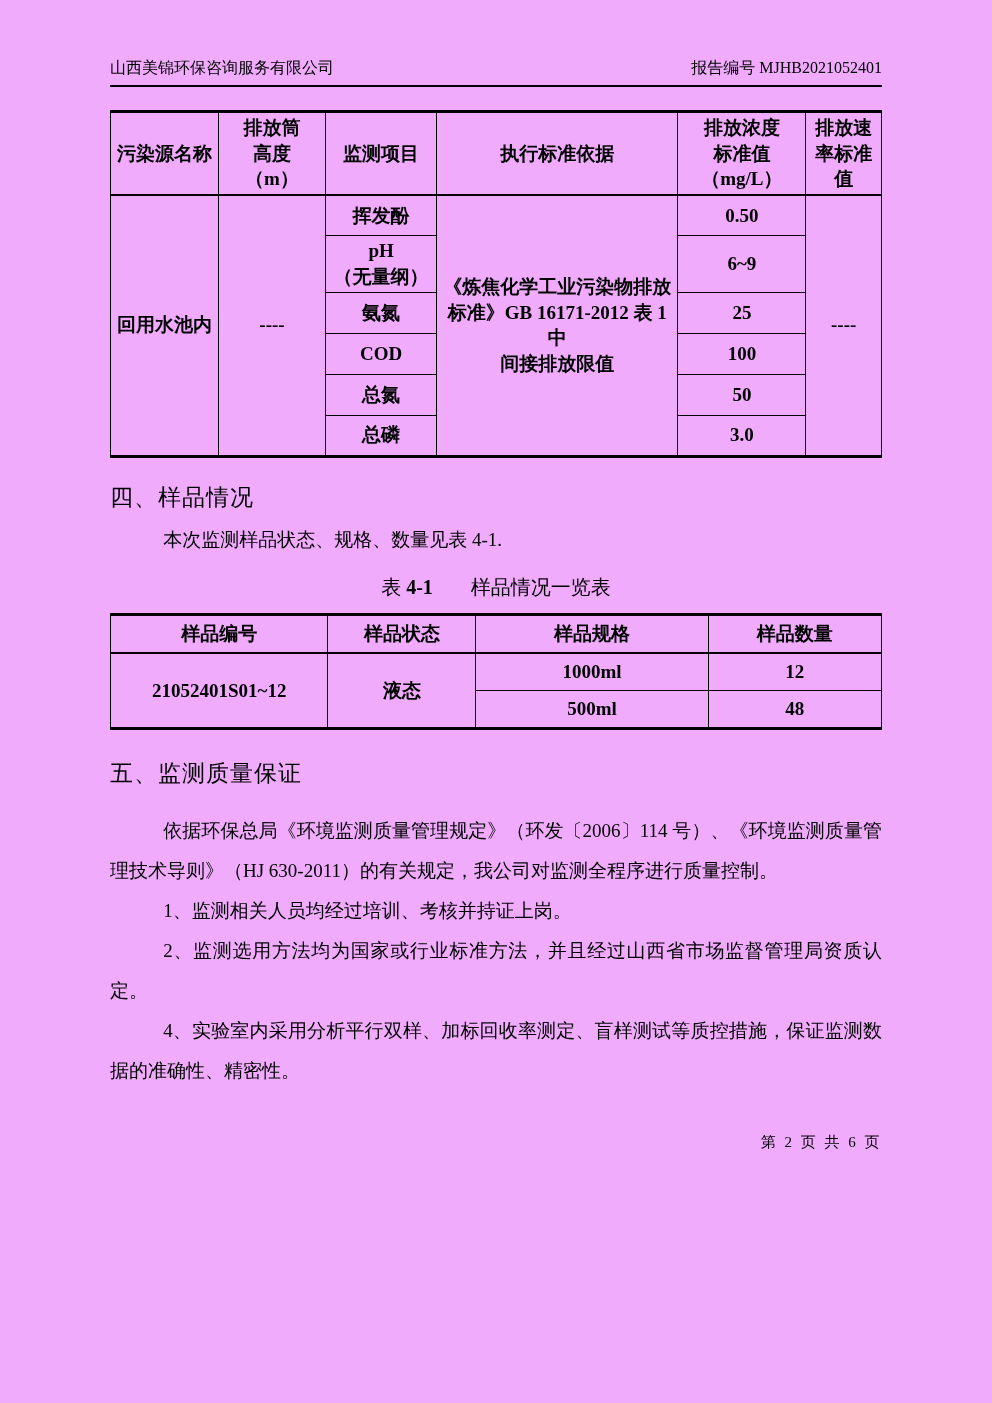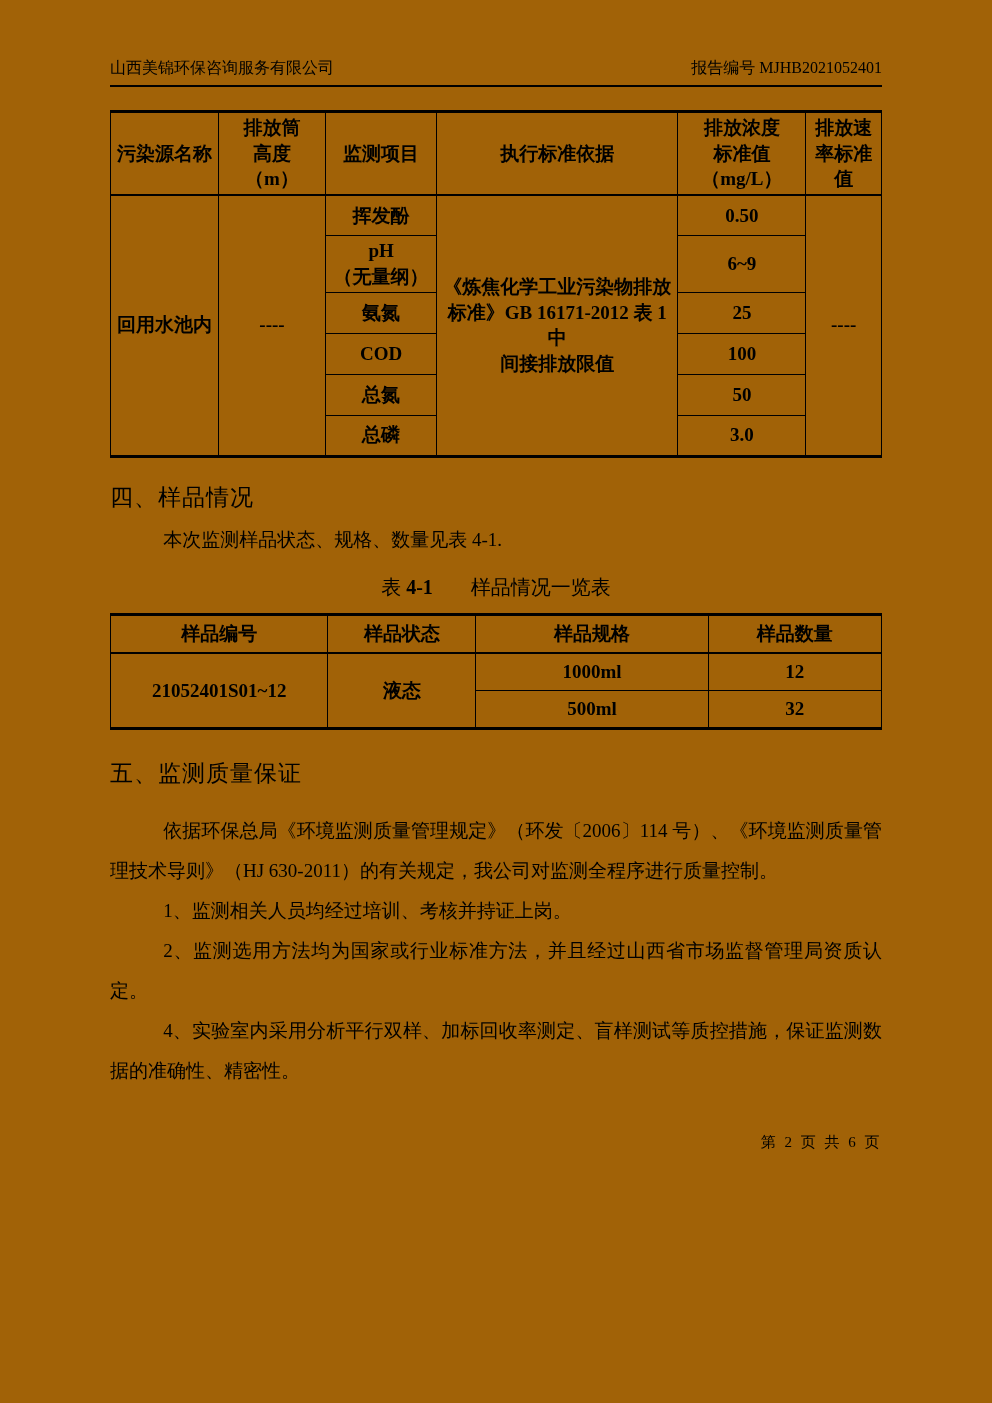--- a/index.html
+++ b/index.html
@@ -3,21 +3,21 @@
 <meta charset="utf-8">
 <style>
   html, body { margin: 0; padding: 0; background: #ffffff; }
   * { box-sizing: border-box; }
 
   .page {
     width: 992px;
     height: 1403px;
     margin: 0 auto;
     padding: 58px 110px 0 110px;
-    background: #a16207;
+    background: #f0abfc;
     color: #000000;
     font-family: "Liberation Serif", "DejaVu Serif", serif;
     overflow: hidden;
   }
 
   
   .doc-header {
     display: flex;
     justify-content: space-between;
     align-items: flex-end;
@@ -198,21 +198,21 @@
     </thead>
     <tbody>
       <tr>
         <td rowspan="2">21052401S01~12</td>
         <td rowspan="2">液态</td>
         <td>1000ml</td>
         <td>12</td>
       </tr>
       <tr>
         <td>500ml</td>
-        <td>32</td>
+        <td>48</td>
       </tr>
     </tbody>
   </table>
 
   <h2 class="section-title sec5-title">五、监测质量保证</h2>
 
   <p class="body-para first">依据环保总局《环境监测质量管理规定》（环发〔2006〕114 号）、《环境监测质量管理技术导则》（HJ 630-2011）的有关规定，我公司对监测全程序进行质量控制。</p>
   <p class="body-para">1、监测相关人员均经过培训、考核并持证上岗。</p>
   <p class="body-para">2、监测选用方法均为国家或行业标准方法，并且经过山西省市场监督管理局资质认定。</p>
   <p class="body-para">4、实验室内采用分析平行双样、加标回收率测定、盲样测试等质控措施，保证监测数据的准确性、精密性。</p>

